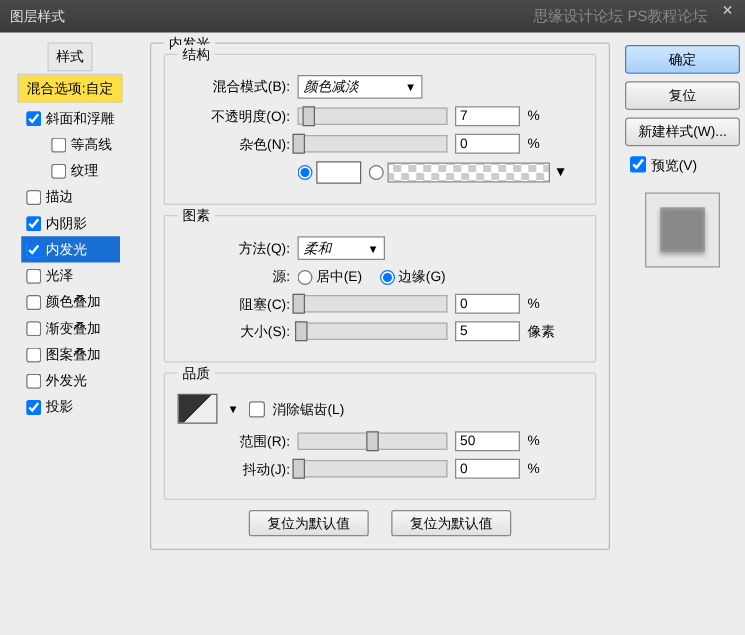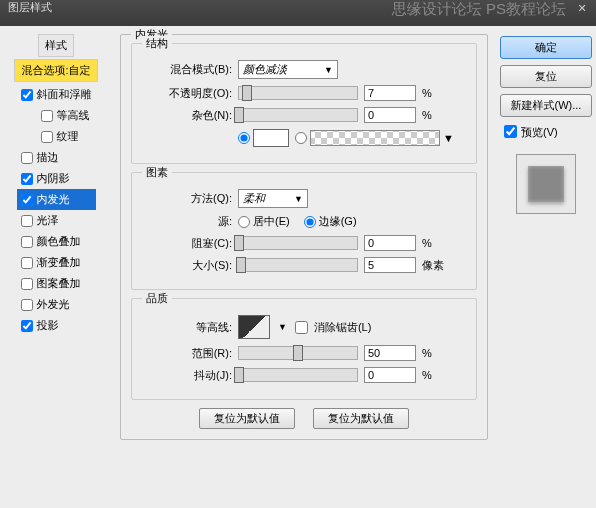--- a/index.html
+++ b/index.html
@@ -1,19 +1,19 @@
 <!DOCTYPE html>
 <html><head>
 <meta charset="utf-8">
 <style>
 * { box-sizing: border-box; margin: 0; padding: 0; font-family: "Microsoft YaHei", SimSun, sans-serif; font-size: 11px; }
 body { background: #ececec; width: 596px; height: 508px; overflow: hidden; }
-.titlebar { background: linear-gradient(#4a4a4a, #3a3a3a); height: 26px; display: flex; align-items: flex-start; padding: 0 8px; color: #ddd; position: relative; }
+.titlebar { background: linear-gradient(#4a4a4a, #3a3a3a); height: 26px; display: flex; align-items: center; padding: 0 8px; color: #ddd; position: relative; }
 .titlebar .title { flex: 1; }
-.titlebar .watermark { color: #888; font-size: 15px; position: absolute; right: 30px; }
+.titlebar .watermark { color: #888; font-size: 12px; position: absolute; right: 30px; }
 .titlebar .close { position: absolute; right: 4px; top: 2px; width: 20px; height: 16px; color: #ccc; text-align: center; cursor: pointer; }
 .content { display: flex; height: calc(100% - 26px); padding: 4px; gap: 4px; background: #ededed; }
 .sidebar { width: 104px; display: flex; flex-direction: column; gap: 2px; padding-top: 4px; align-items: center; }
 .sidebar-header { background: #e8e8e8; border: 1px solid #ccc; padding: 3px 6px; }
 .sidebar-sub { background: #fde047; border: 1px solid #ccc; padding: 3px 6px; }
 .style-item { display: flex; align-items: center; gap: 4px; padding: 3px 4px 3px 4px; cursor: pointer; }
 .style-item.indent { padding-left: 24px; }
 .style-item.selected { background: #1a6fd4; color: white; }
 .style-item input[type=checkbox] { width: 12px; height: 12px; }
 .main { flex: 1; padding: 4px 8px; }
@@ -189,21 +189,20 @@
               <div class="thumb" style="left:2%"></div>
             </div>
           <div class="numbox">5</div>
           <span class="pct">像素</span>
         </div>
       </div>
 
       <div class="inner-group">
         <div class="inner-title">品质</div>
         <div class="row">
-          <label>等高线:</label>
           <div class="contour"></div>
           <span class="contour-arrow">▼</span>
           <input type="checkbox" style="">
           <span>消除锯齿(L)</span>
         </div>
         <div class="row">
           <label>范围(R):</label>
           <div class="slider">
               <div class="thumb" style="left:50%"></div>
             </div>

